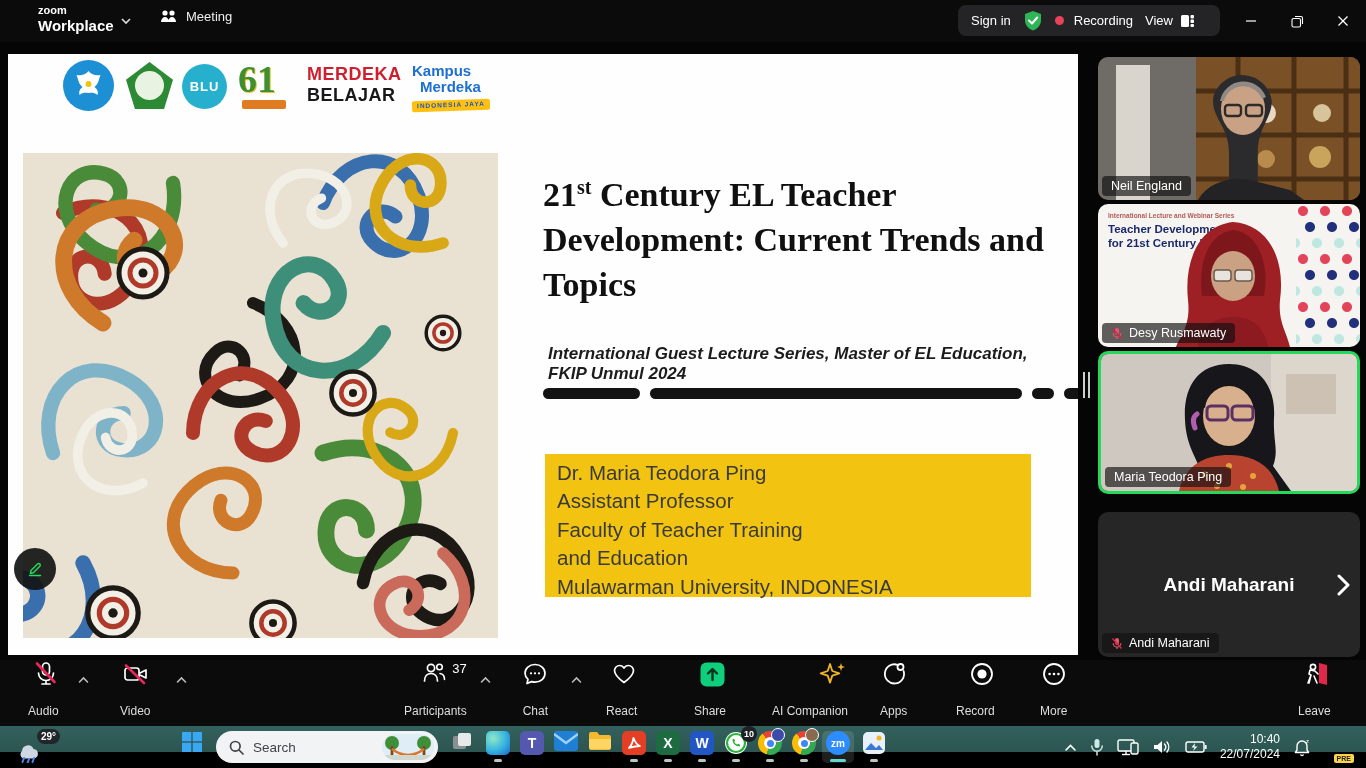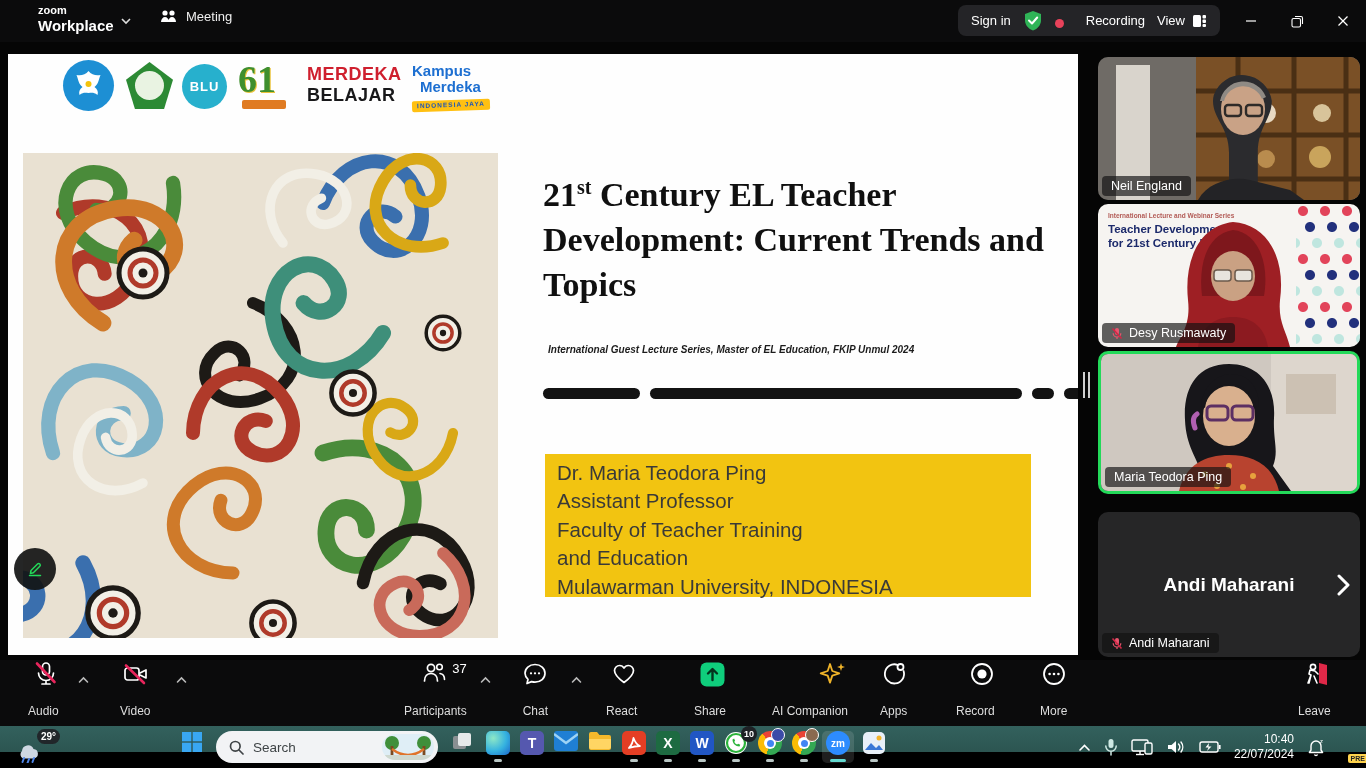--- a/index.html
+++ b/index.html
@@ -15,21 +15,21 @@
   .tb-chev{position:absolute;left:120px;top:15px;width:12px;height:12px;}
   .meeting-tab{position:absolute;left:160px;top:9px;display:flex;align-items:center;gap:9px;font-size:13px;color:#eee;}
   .screen-tab{position:absolute;left:398px;top:6px;width:232px;height:30px;background:#3d3d40;border-radius:16px;
               display:flex;align-items:center;gap:8px;padding:0 8px;box-sizing:border-box;}
   .screen-tab .mini-avatar{width:21px;height:21px;border-radius:5px;flex:0 0 21px;
         background:linear-gradient(160deg,#caa08a 0 45%,#8c2f2f 45% 75%,#3c2b28 75% 100%);}
   .screen-tab .lbl{font-size:12.5px;color:#fff;white-space:nowrap;flex:1;}
   .right-pill{position:absolute;left:958px;top:5px;width:262px;height:31px;background:#242427;border-radius:8px;
               display:flex;align-items:center;gap:12px;padding:0 13px;box-sizing:border-box;font-size:13px;}
   .rec-dot{width:9px;height:9px;border-radius:50%;background:#e8425a;display:inline-block;}
-  .rec-wrap{display:flex;align-items:flex-end;gap:22px;}
+  .rec-wrap{display:flex;align-items:center;gap:10px;}
   .view-wrap{display:flex;align-items:center;gap:7px;}
   .winbtn{position:absolute;top:0;width:46px;height:42px;display:flex;align-items:center;justify-content:center;}
 
   
   #stage{position:absolute;left:0;top:42px;width:1366px;height:618px;background:#050505;}
   #slide{position:absolute;left:8px;top:12px;width:1070px;height:601px;background:#fefefe;overflow:hidden;}
 
   
   .logo-row{position:absolute;left:0;top:0;width:100%;height:70px;}
   .logo-c{position:absolute;border-radius:50%;}
@@ -55,21 +55,21 @@
      font-weight:800;padding:2px 5px;border-radius:2px;letter-spacing:1px;transform:rotate(-2deg);}
 
   
   #artwork{position:absolute;left:15px;top:99px;width:475px;height:485px;background:#e9e1d2;}
 
   
   #slide-title{position:absolute;left:535px;top:118px;width:505px;
      font-family:"Liberation Serif","DejaVu Serif",serif;font-weight:700;font-size:34px;line-height:1.33;color:#101010;}
   #slide-title sup{font-size:20px;}
   #slide-sub{position:absolute;left:540px;top:290px;width:500px;font-style:italic;font-weight:600;
-     font-size:10px;color:#1c1c1c;}
+     font-size:17px;color:#1c1c1c;}
   .rule-seg{position:absolute;top:334px;height:11px;background:#131313;border-radius:6px;}
   #speaker-box{position:absolute;left:537px;top:400px;width:486px;height:143px;background:#f2c411;
      padding:5px 12px;box-sizing:border-box;}
   #speaker-box div{font-family:Liberation Sans, sans-serif;font-size:20.5px;line-height:28.4px;color:#3a3a38;}
 
   
   #annot-btn{position:absolute;left:14px;top:506px;width:42px;height:42px;border-radius:50%;
      background:rgba(18,20,19,.92);display:flex;align-items:center;justify-content:center;}
   #resize-handle{position:absolute;left:1081px;top:325px;width:10px;height:36px;display:flex;gap:3px;
      align-items:center;justify-content:center;}
@@ -110,21 +110,21 @@
   #zoom-task .run-dot{background:#62d8cf;width:16px;}
   .appsq{width:24px;height:24px;border-radius:5px;display:flex;align-items:center;justify-content:center;
      color:#fff;font-weight:800;font-size:14px;}
   #search-pill{position:absolute;left:216px;top:5px;width:222px;height:32px;background:#f2f3f5;border-radius:17px;
      display:flex;align-items:center;gap:9px;padding:0 4px 0 13px;box-sizing:border-box;overflow:hidden;}
   #search-pill .s-lbl{flex:1;font-size:13.5px;color:#3f4446;}
   #search-art{width:52px;height:26px;border-radius:13px;overflow:hidden;flex:0 0 52px;}
   #weather{position:absolute;left:14px;top:3px;width:46px;height:36px;}
   #weather .temp{position:absolute;right:0;top:0;background:#21262a;color:#fff;font-size:10px;font-weight:700;
      padding:2px 4px;border-radius:9px;}
-  #tray{position:absolute;right:0;top:0;height:42px;display:flex;align-items:center;gap:13px;padding-right:2px;}
+  #tray{position:absolute;right:0;top:0;height:42px;display:flex;align-items:center;gap:13px;padding-right:16px;}
   #clock{color:#fff;font-size:12px;text-align:right;line-height:1.25;}
   #copilot{position:relative;width:26px;height:26px;}
   #copilot .cp{width:24px;height:24px;border-radius:7px;
      background:conic-gradient(from 220deg,#4db6f5,#7e6bf2,#e860a4,#f2b24d,#59d3a0,#4db6f5);}
   #copilot .pre{position:absolute;right:-4px;bottom:-3px;background:#ffd34d;color:#232323;font-size:7px;
      font-weight:800;padding:1px 3px;border-radius:2px;}
   svg{display:block;}
 </style>
 </head>
 <body>

